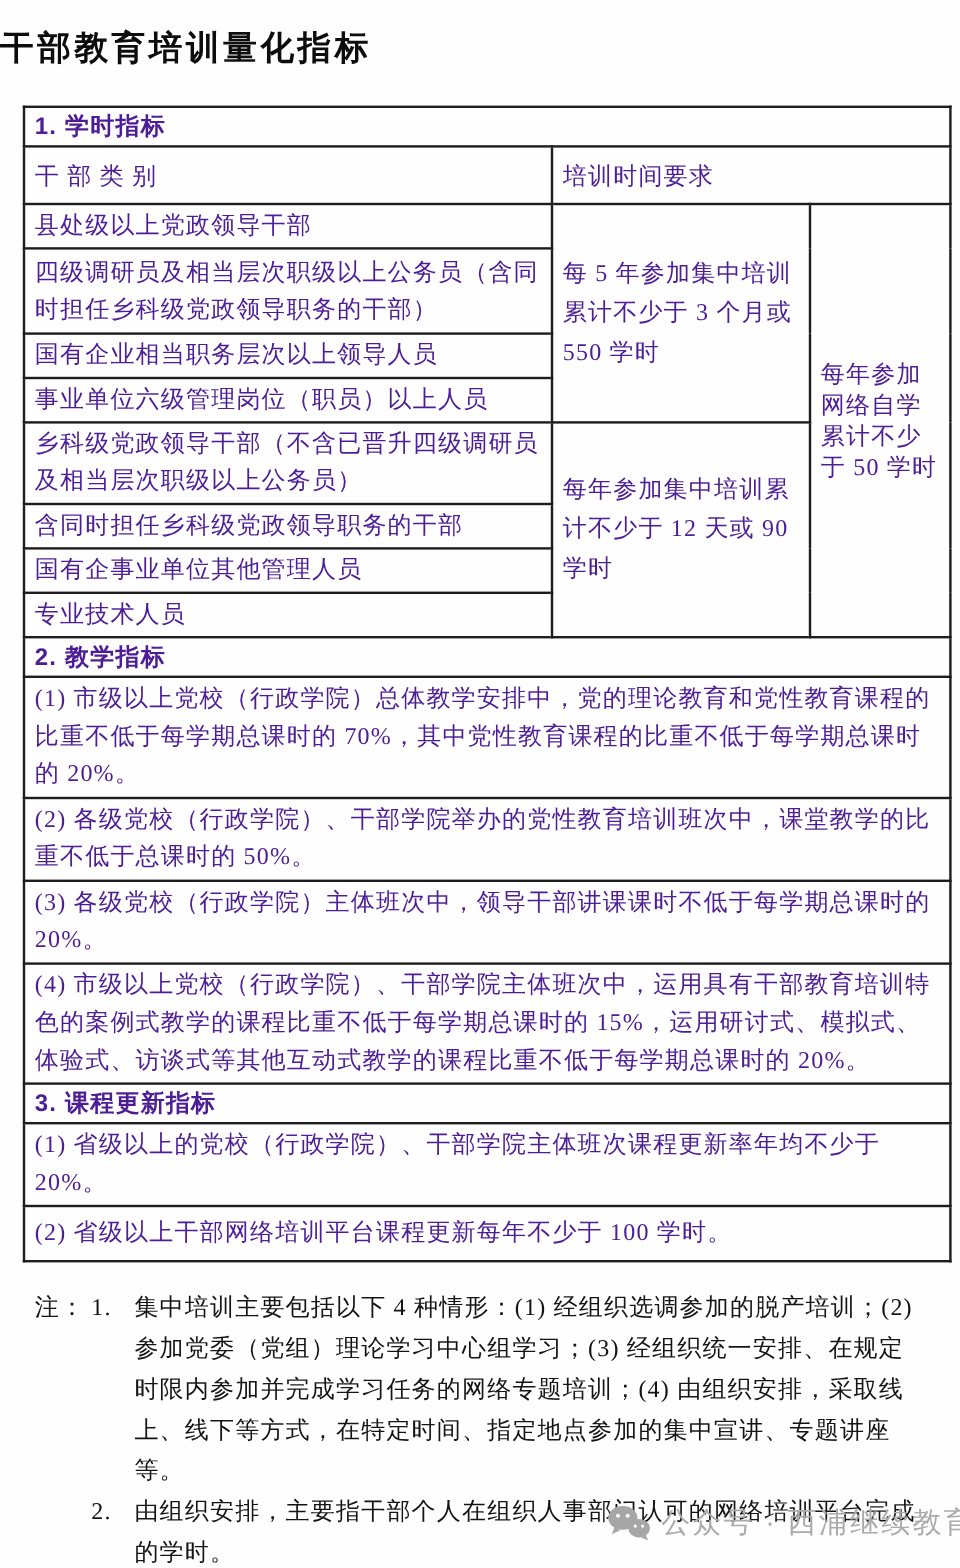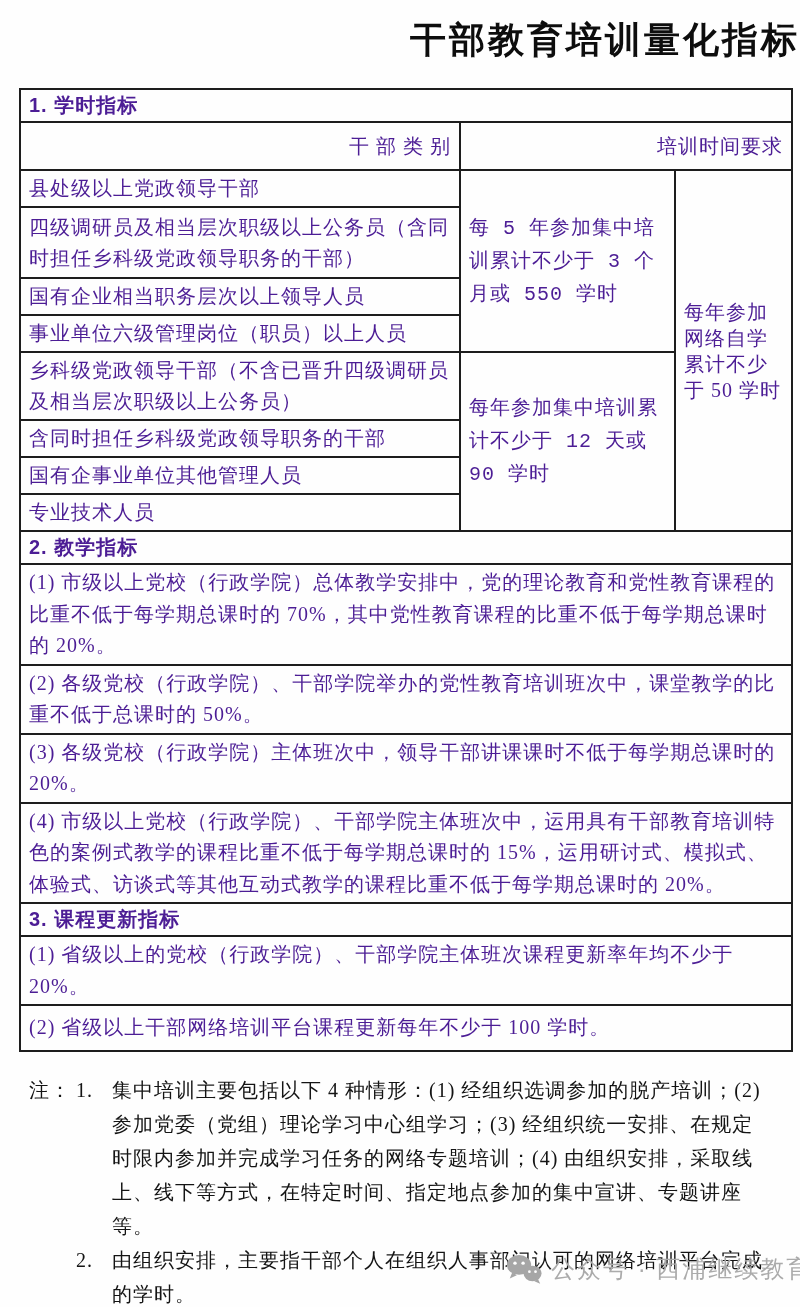--- a/index.html
+++ b/index.html
@@ -8,24 +8,24 @@
     position: relative;
     width: 800px;
     height: 1307px;
     background: #fefefe;
     overflow: hidden;
     font-family: "Liberation Serif", "DejaVu Serif", serif;
     color: #161616;
   }
   .doc-title {
     margin-top: 20px;
-    text-align: right;
+    text-align: left;
     font-family: "Liberation Sans", "DejaVu Sans", sans-serif;
     font-weight: 700;
-    font-size: 36px;
+    font-size: 28px;
     line-height: 40px;
     letter-spacing: 3px;
     color: #0d0d0d;
   }
   table.indicators {
     border-collapse: collapse;
     table-layout: fixed;
     width: 772px;
     margin: 28px 0 0 19px;
   }
@@ -37,30 +37,30 @@
     vertical-align: middle;
     color: #4c1d95;
   }
   td.sec {
     font-family: "Liberation Sans", "DejaVu Sans", sans-serif;
     font-weight: 700;
     font-size: 20px;
     height: 31px;
     letter-spacing: 1px;
   }
-  tr.ch td { text-align: right; height: 48px; }
+  tr.ch td { text-align: left; height: 48px; }
   td.cat-head { letter-spacing: 11px; }
   tr.rA { height: 31px; }
   tr.rB { height: 71px; }
   tr.rC { height: 33px; }
   tr.rD { height: 35px; margin-left: 29px; }
   tr.rE { height: 66px; padding-left: 48px; }
   tr.rF { height: 36px; }
   td.cat { line-height: 31px; }
-  td.mid { line-height: 33px; padding: 2px 8px; font-family: Liberation Mono, monospace; }
+  td.mid { line-height: 33px; padding: 2px 8px; }
   td.side { line-height: 26px; padding: 2px 9px; }
   td.item { line-height: 31.5px; padding: 4px 8px 5px 8px; }
   td.item-tall { height: 96px; }
   td.item-med { height: 62px; }
   td.item-last { height: 46px; }
   .notes {
     display: flex;
     margin: 21px 26px 0 29px;
     font-size: 20px;
     line-height: 34px;

